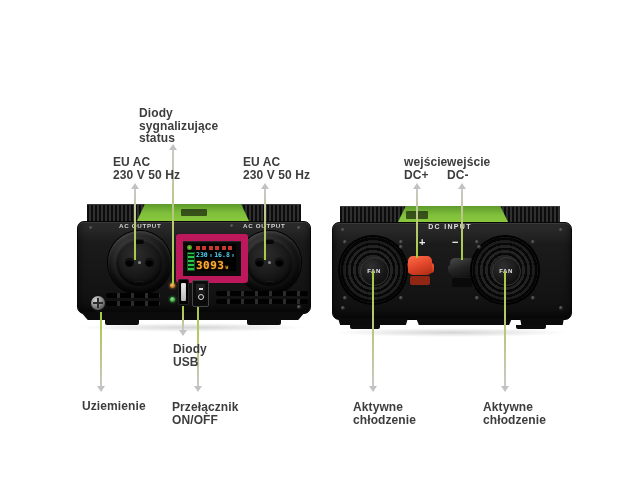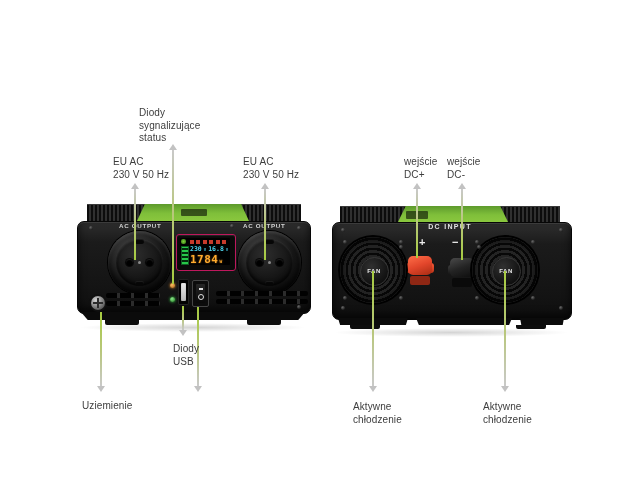--- a/index.html
+++ b/index.html
@@ -1,20 +1,20 @@
 <!DOCTYPE html>
 <html><head>
 <meta charset="utf-8">
 <style>
   html,body{margin:0;padding:0;background:#fff;}
   .canvas{position:relative;width:640px;height:484px;background:#ffffff;overflow:hidden;
           font-family:"Liberation Sans",sans-serif;}
 
   
-  .label{position:absolute;font-weight:normal;font-size:10px;line-height:12.5px;
+  .label{position:absolute;font-weight:bold;font-size:12px;line-height:12.5px;
          color:#3d3d3d;letter-spacing:.1px;white-space:nowrap;}
   .label span{display:block;}
 
   
   .aline{position:absolute;width:2px;}
   .aline.up{background:linear-gradient(180deg,#c9c9c9 0%,#b9c77e 45%,#a6cb3f 100%);}
   .aline.down{background:linear-gradient(180deg,#a6cb3f 0%,#b9c77e 55%,#c9c9c9 100%);}
   .arrow{position:absolute;width:0;height:0;}
   .arrow.up{border-left:4px solid transparent;border-right:4px solid transparent;
             border-bottom:6px solid #c2c2c2;}
@@ -46,21 +46,21 @@
   .outlet-inner{position:absolute;left:8px;top:8px;right:8px;bottom:8px;border-radius:50%;
     background:radial-gradient(circle at 40% 32%,#2d2d2d,#101010 72%);
     box-shadow:inset 0 1px 2px rgba(255,255,255,.14), inset 0 -2px 4px #000;}
   .hole{position:absolute;width:7px;height:7px;border-radius:50%;background:#000;
         box-shadow:inset 0 1px 1px rgba(255,255,255,.12), 0 0 0 1px #090909;}
   .clip{position:absolute;width:9px;height:5px;background:#060606;border-radius:2px;
         box-shadow:inset 0 1px 1px rgba(255,255,255,.1);}
   .speck{position:absolute;width:3px;height:3px;border-radius:50%;background:#8a8a8a;}
 
   
-  .lcd{position:absolute;background:#0a0a0a;border:1px solid #be185d;border-radius:3px;
+  .lcd{position:absolute;background:#0a0a0a;border:7px solid #be185d;border-radius:3px;
        box-shadow:inset 0 1px 1px rgba(255,255,255,.12);}
   .lcd-screen{position:absolute;left:3px;top:3px;background:#000;border-radius:1px;overflow:hidden;}
   .lcd-logo{position:absolute;left:1px;top:1px;width:5px;height:5px;border-radius:2px;
             background:radial-gradient(circle,#7fd13a,#2e6e12);}
   .lcd-red{position:absolute;left:10px;top:2px;width:36px;height:3.5px;
            background:repeating-linear-gradient(90deg,#c73a2b 0 4px,transparent 4px 6.5px);}
   .lcd-batt{position:absolute;left:1px;top:8px;width:6px;height:17px;border:1px solid #0f5a22;
             background:repeating-linear-gradient(0deg,#27c84a 0 2.5px,#032c0d 2.5px 4px);}
   .lcd-row1{position:absolute;left:10px;top:7px;display:flex;align-items:baseline;gap:2px;
             color:#4fd8f2;font-family:"DejaVu Sans Mono",monospace;font-weight:bold;font-size:6.5px;}
@@ -151,21 +151,21 @@
         <div class="lcd-logo"></div>
         <div class="lcd-red"></div>
         <div class="lcd-batt"></div>
         <div class="lcd-row1">
           <span>230</span>
             <span class="unit">V</span>
           <span>16.8</span>
             <span class="unit">V</span>
         </div>
         <div class="lcd-row2">
-          <span>1784</span>
+          <span>3093</span>
             <span class="unit">W</span>
         </div>
       </div>
     </div>
 
     <div class="led amber" style="left:95px;top:86px;"></div>
     <div class="led green" style="left:95px;top:100px;"></div>
     <div class="usb-recess" style="left:104px;top:83px;width:9px;height:24px;">
       <div class="usb-tongue"></div>
     </div>
@@ -312,20 +312,24 @@
 
   <div class="label" style="left:82px;top:400px;">
     <span>Uziemienie</span>
   </div>
 
   <div class="label" style="left:173px;top:343px;">
     <span>Diody</span>
     <span>USB</span>
   </div>
 
+  <div class="label" style="left:172px;top:401px;">
+    <span>Przełącznik</span>
+    <span>ON/OFF</span>
+  </div>
 
   <div class="label" style="left:353px;top:401px;">
     <span>Aktywne</span>
     <span>chłodzenie</span>
   </div>
 
   <div class="label" style="left:483px;top:401px;">
     <span>Aktywne</span>
     <span>chłodzenie</span>
   </div>

